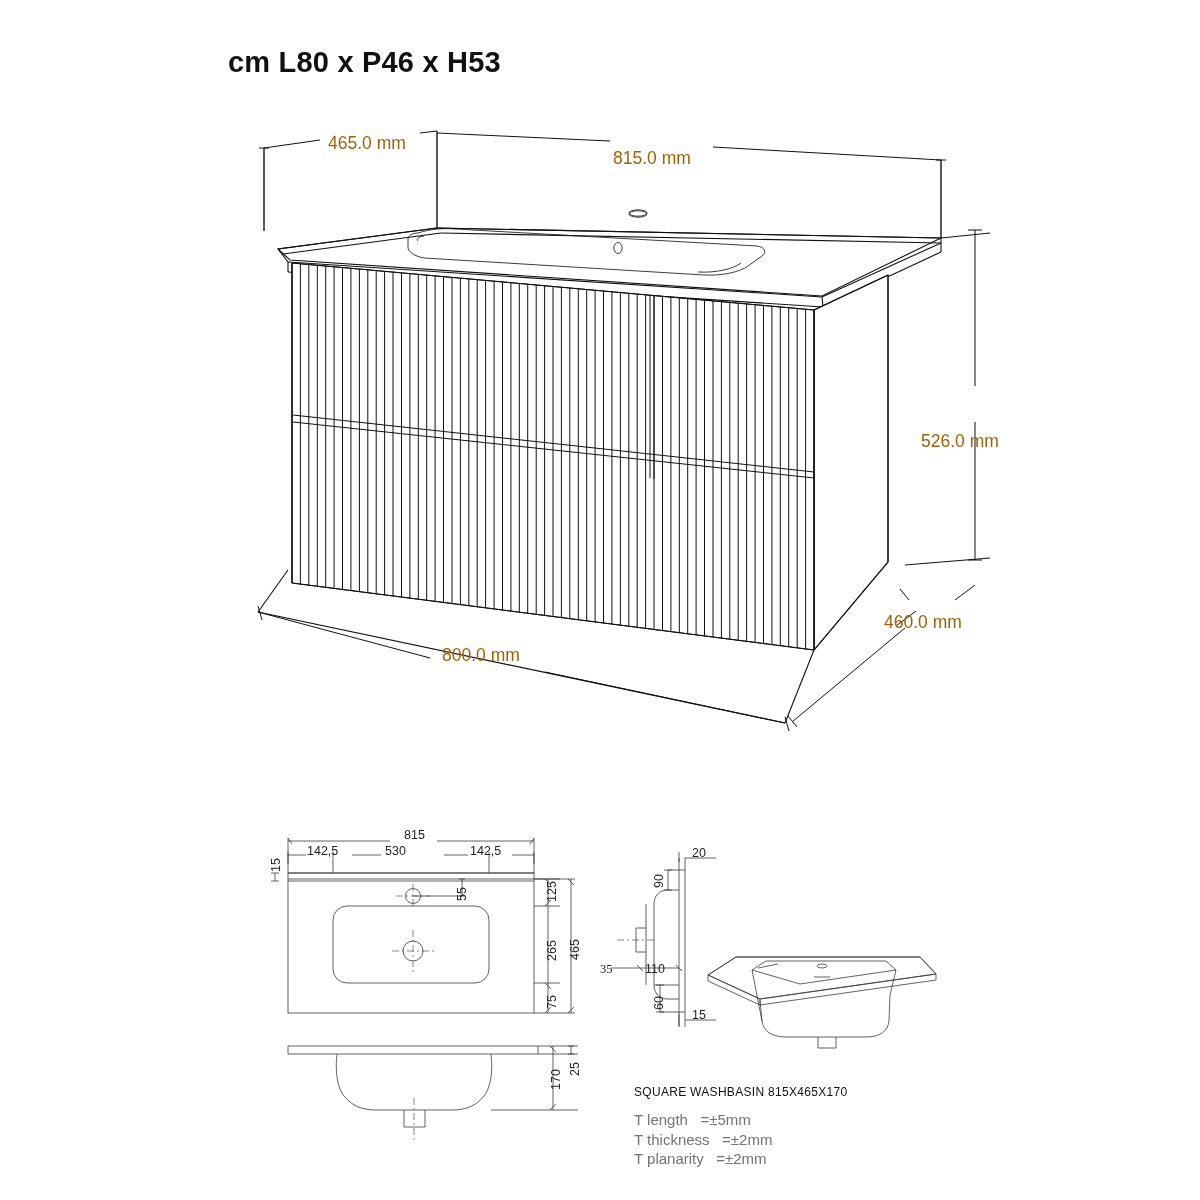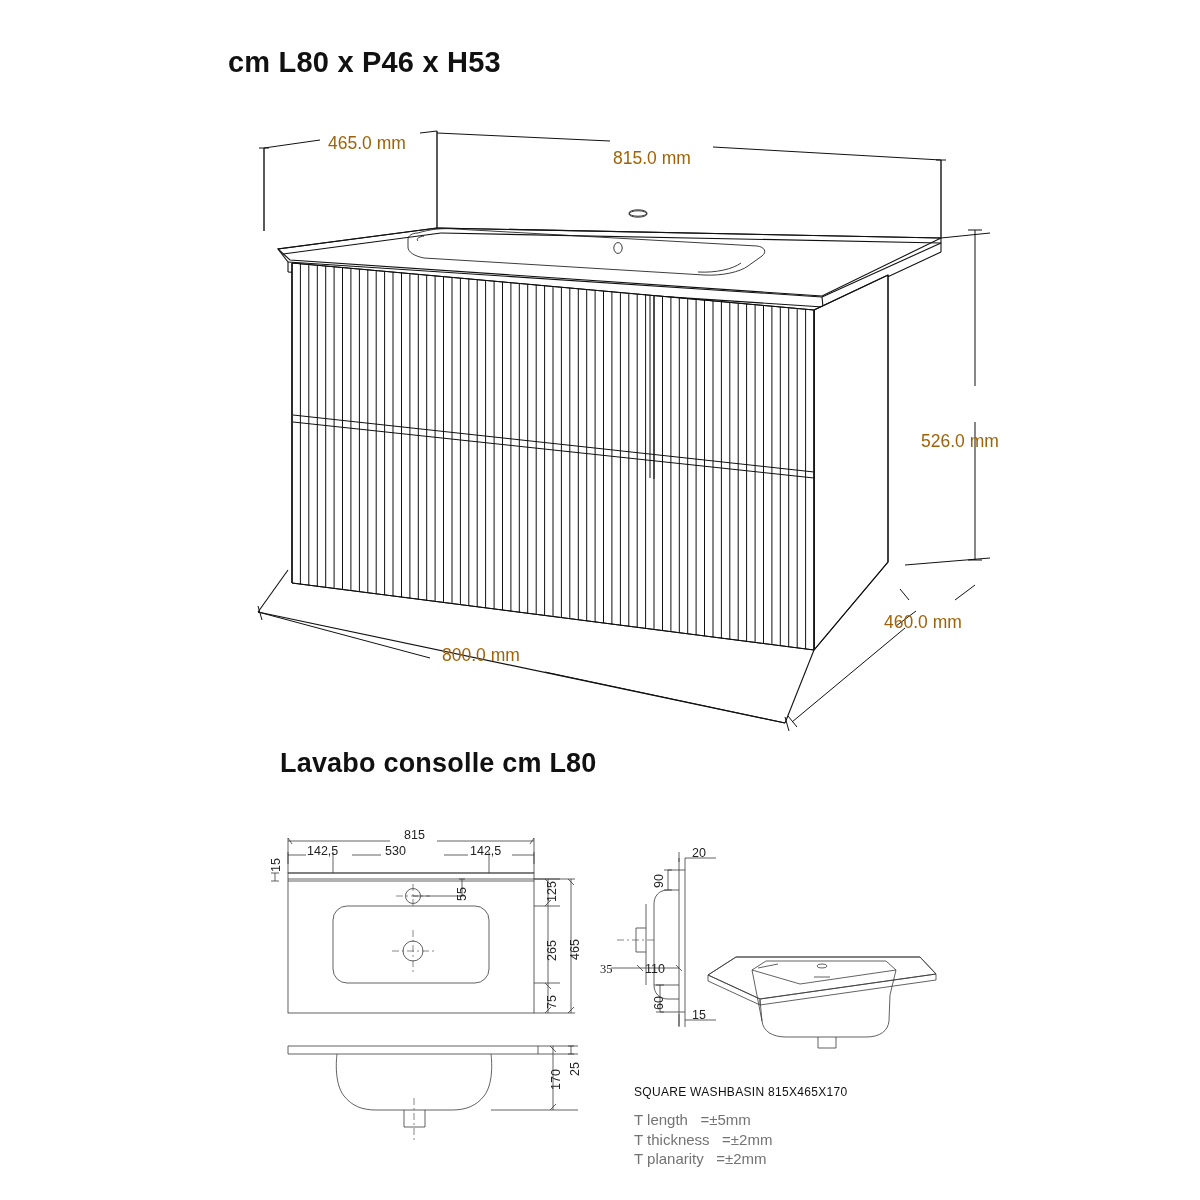--- a/index.html
+++ b/index.html
@@ -227,21 +227,20 @@
       <path d="M941,160 L941,238"></path>
     </g>
   </svg>
 
   <div class="dim" style="left:328px;top:133px;">465.0 mm</div>
   <div class="dim" style="left:613px;top:148px;">815.0 mm</div>
   <div class="dim" style="left:921px;top:391px;margin-top:40px;">526.0 mm</div>
   <div class="dim" style="left:442px;top:645px;">800.0 mm</div>
   <div class="dim" style="left:884px;top:612px;">460.0 mm</div>
 
-  <div class="title-main" id="title-mid">Lavabo consolle cm L80</div>
 
   <svg id="plan-svg" style="left:0;top:0;width:1200px;height:1200px;">
 
     <g class="ln-dim2">
       <rect x="288" y="873" width="246" height="140" class="fillw"></rect>
 
       <path d="M288,873 L534,873"></path>
       <path d="M288,879 L534,879"></path>
       <path d="M288,881 L534,881"></path>
     </g>

